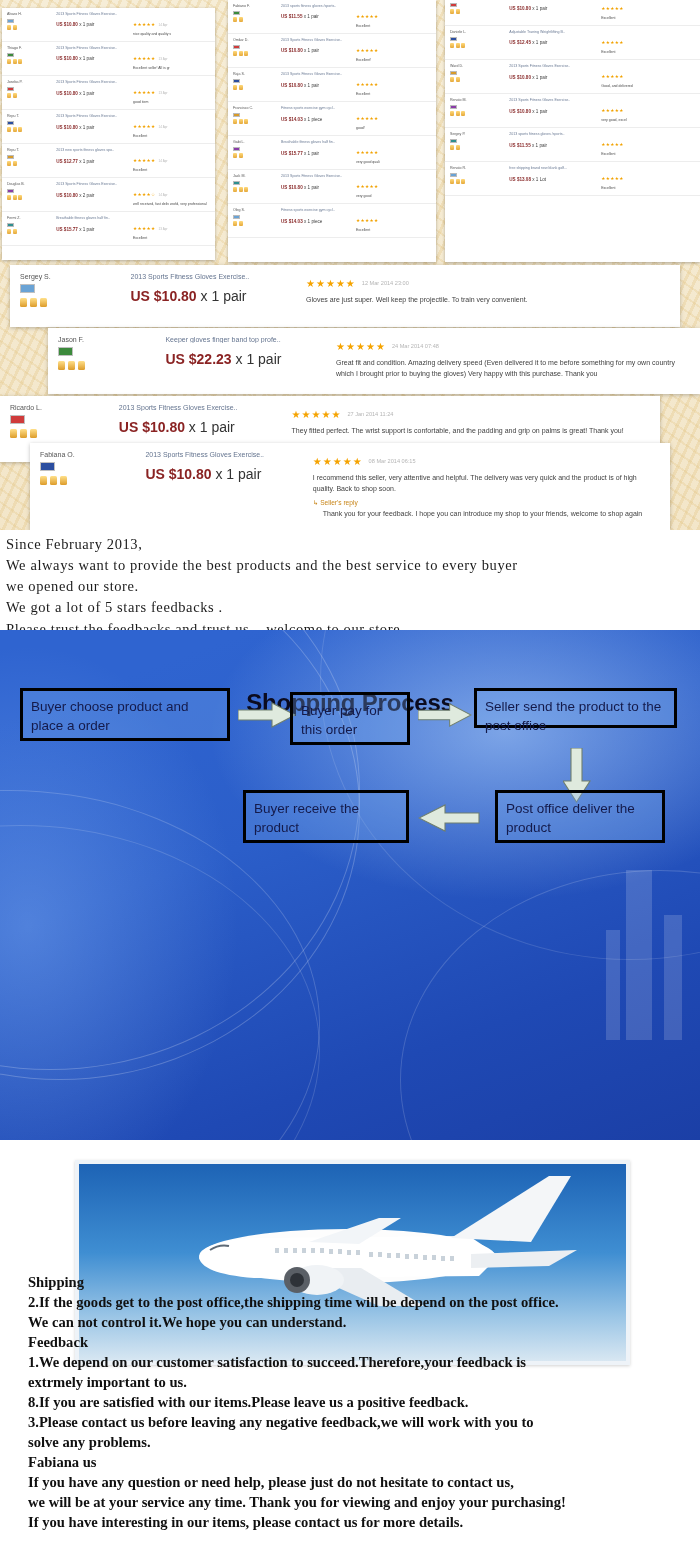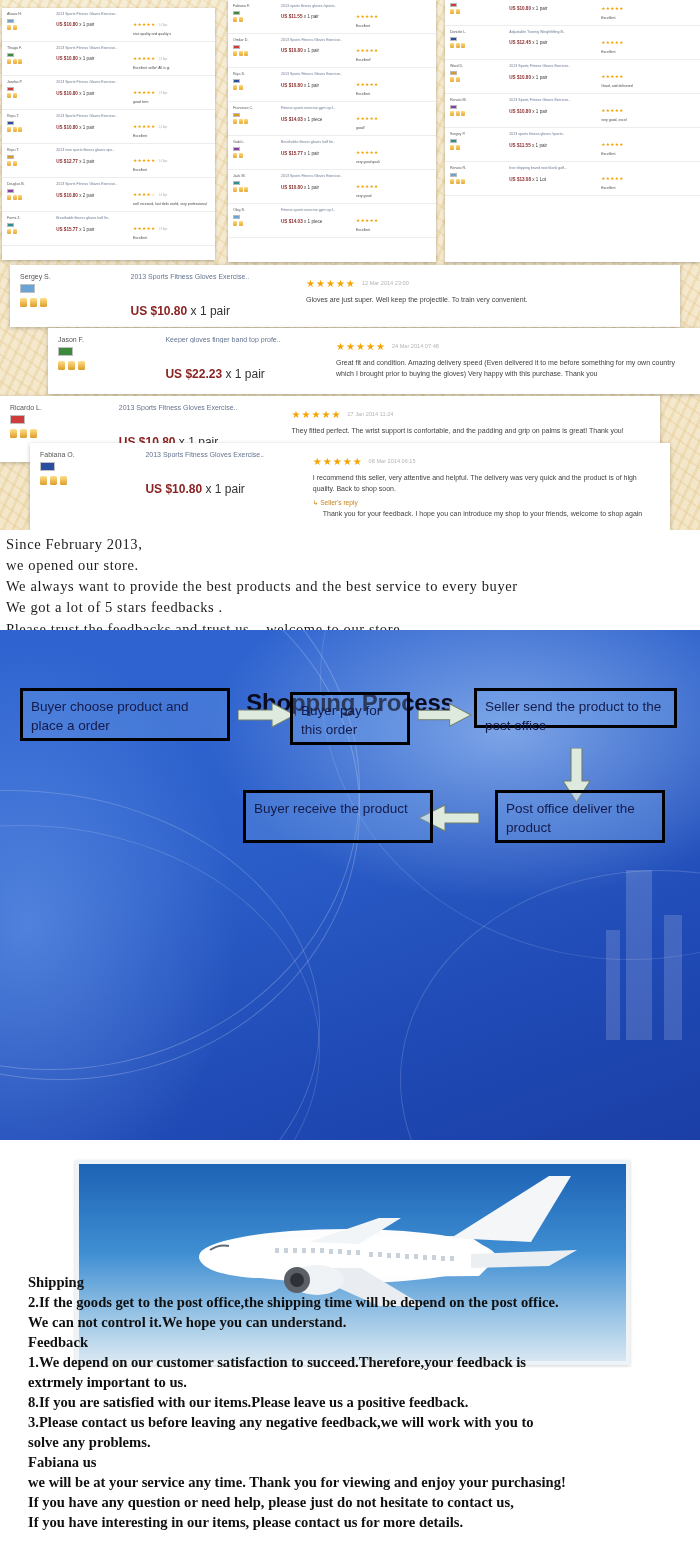--- a/index.html
+++ b/index.html
@@ -49,21 +49,21 @@
   .bigpanel { position:absolute; background:#fff; box-shadow:0 1px 4px rgba(0,0,0,.25); }
   .bigrow { display:flex; padding:8px 10px 10px 10px; }
   .bg-user { width:17%; }
   .bg-item { width:27%; }
   .bg-rate { width:56%; }
   .bg-uname { font-size:7px; color:#555; }
   .bg-flag { width:15px; height:9px; margin:4px 0 5px 0; border:.5px solid #c0c0c0; }
   .bg-medals { display:flex; gap:3px; }
   .bg-medal { width:7px; height:9px; border-radius:1.5px; background:linear-gradient(#ffe08a,#dd9c2b); }
   .bg-ititle { font-size:7px; color:#64748f; white-space:nowrap; overflow:hidden; text-overflow:ellipsis; }
-  .bg-price { font-size:12px; color:#333; margin-top:24px; }
+  .bg-price { font-size:14px; color:#333; margin-top:8px; }
   .bg-price b { color:#8a2323; }
   .bg-stars { color:#f5a300; font-size:10px; letter-spacing:1px; }
   .bg-time { font-size:5.6px; color:#b5b5b5; margin-left:6px; vertical-align:2px; }
   .bg-rtext { font-size:7px; color:#3f3f3f; line-height:1.5; margin-top:4px; }
   .reply-head { font-size:6.6px; color:#c8861a; margin-top:5px; }
   .reply-body { font-size:7px; color:#3f3f3f; line-height:1.5; margin-left:10px; margin-top:2px; }
 
   
   #intro {
     position:absolute; left:0; top:530px; width:700px; height:100px;
@@ -580,22 +580,22 @@
           <div class="bg-rtext">I recommend this seller, very attentive and helpful. The delivery was very quick and the product is of high quality. Back to shop soon.</div>
           <div class="reply-head">↳ Seller's reply</div>
           <div class="reply-body">Thank you for your feedback. I hope you can introduce my shop to your friends, welcome to shop again</div>
         </div>
       </div>
     </div>
 </div>
 
 <div id="intro">
   <div>Since February 2013,</div>
+  <div>We always want to provide the best products and the best service to every buyer</div>
   <div>we opened our store.</div>
-  <div>We always want to provide the best products and the best service to every buyer</div>
   <div>We got a lot of 5 stars feedbacks .</div>
   <div>Please trust the feedbacks and trust us....welcome to our store.</div>
 </div>
 
 <div id="blue">
 
   <div class="swirl" style="left:-260px; top:-120px; width:620px; height:560px;"></div>
   <div class="swirl" style="left:-240px; top:-90px; width:600px; height:540px;"></div>
   <div class="swirl" style="left:-300px; top:160px; width:620px; height:470px; border-color:rgba(255,255,255,.18);"></div>
   <div class="swirl" style="left:-280px; top:195px; width:600px; height:450px; border-color:rgba(255,255,255,.15);"></div>
@@ -633,21 +633,21 @@
   </svg>
 
   <div class="pbox" style="left:495px; top:160px; width:170px; height:53px;">
     <span>Post office deliver the product</span>
   </div>
 
   <svg class="parrow" style="left:418px; top:174px;" width="62" height="28" viewBox="0 0 62 28">
     <polygon points="61,9 27,9 27,1 1,14 27,27 27,19 61,19" fill="#dfeade" stroke="#6f7f6f" stroke-width="1.1"></polygon>
   </svg>
 
-  <div class="pbox" style="left:243px; top:160px; width:190px; height:53px;">
+  <div class="pbox" style="left:243px; top:160px; width:166px; height:53px;">
     <span>Buyer receive the product</span>
   </div>
 
 </div>
 
 <div id="bottom">
   <div id="plane-frame">
     <div id="sky">
       <svg width="555" height="200" viewBox="0 0 555 200" style="position:absolute;left:0;top:-6px;">
         <ellipse cx="268" cy="98" rx="148" ry="27" fill="#fdfdfd"></ellipse>
@@ -690,17 +690,17 @@
     <div>Shipping</div>
     <div>2.If the goods get to the post office,the shipping time will be depend on the post office.</div>
     <div>We can not control it.We hope you can understand.</div>
     <div>Feedback</div>
     <div>1.We depend on our customer satisfaction to succeed.Therefore,your feedback is</div>
     <div>extrmely important to us.</div>
     <div>8.If you are satisfied with our items.Please leave us a positive feedback.</div>
     <div>3.Please contact us before leaving any negative feedback,we will work with you to</div>
     <div>solve any problems.</div>
     <div>Fabiana us</div>
+    <div>If you have any question or need help, please just do not hesitate to contact us,</div>
     <div>we will be at your service any time. Thank you for viewing and enjoy your purchasing!</div>
-    <div>If you have any question or need help, please just do not hesitate to contact us,</div>
     <div>If you have interesting in our items, please contact us for more details.</div>
   </div>
 </div>
 
 </body></html>

